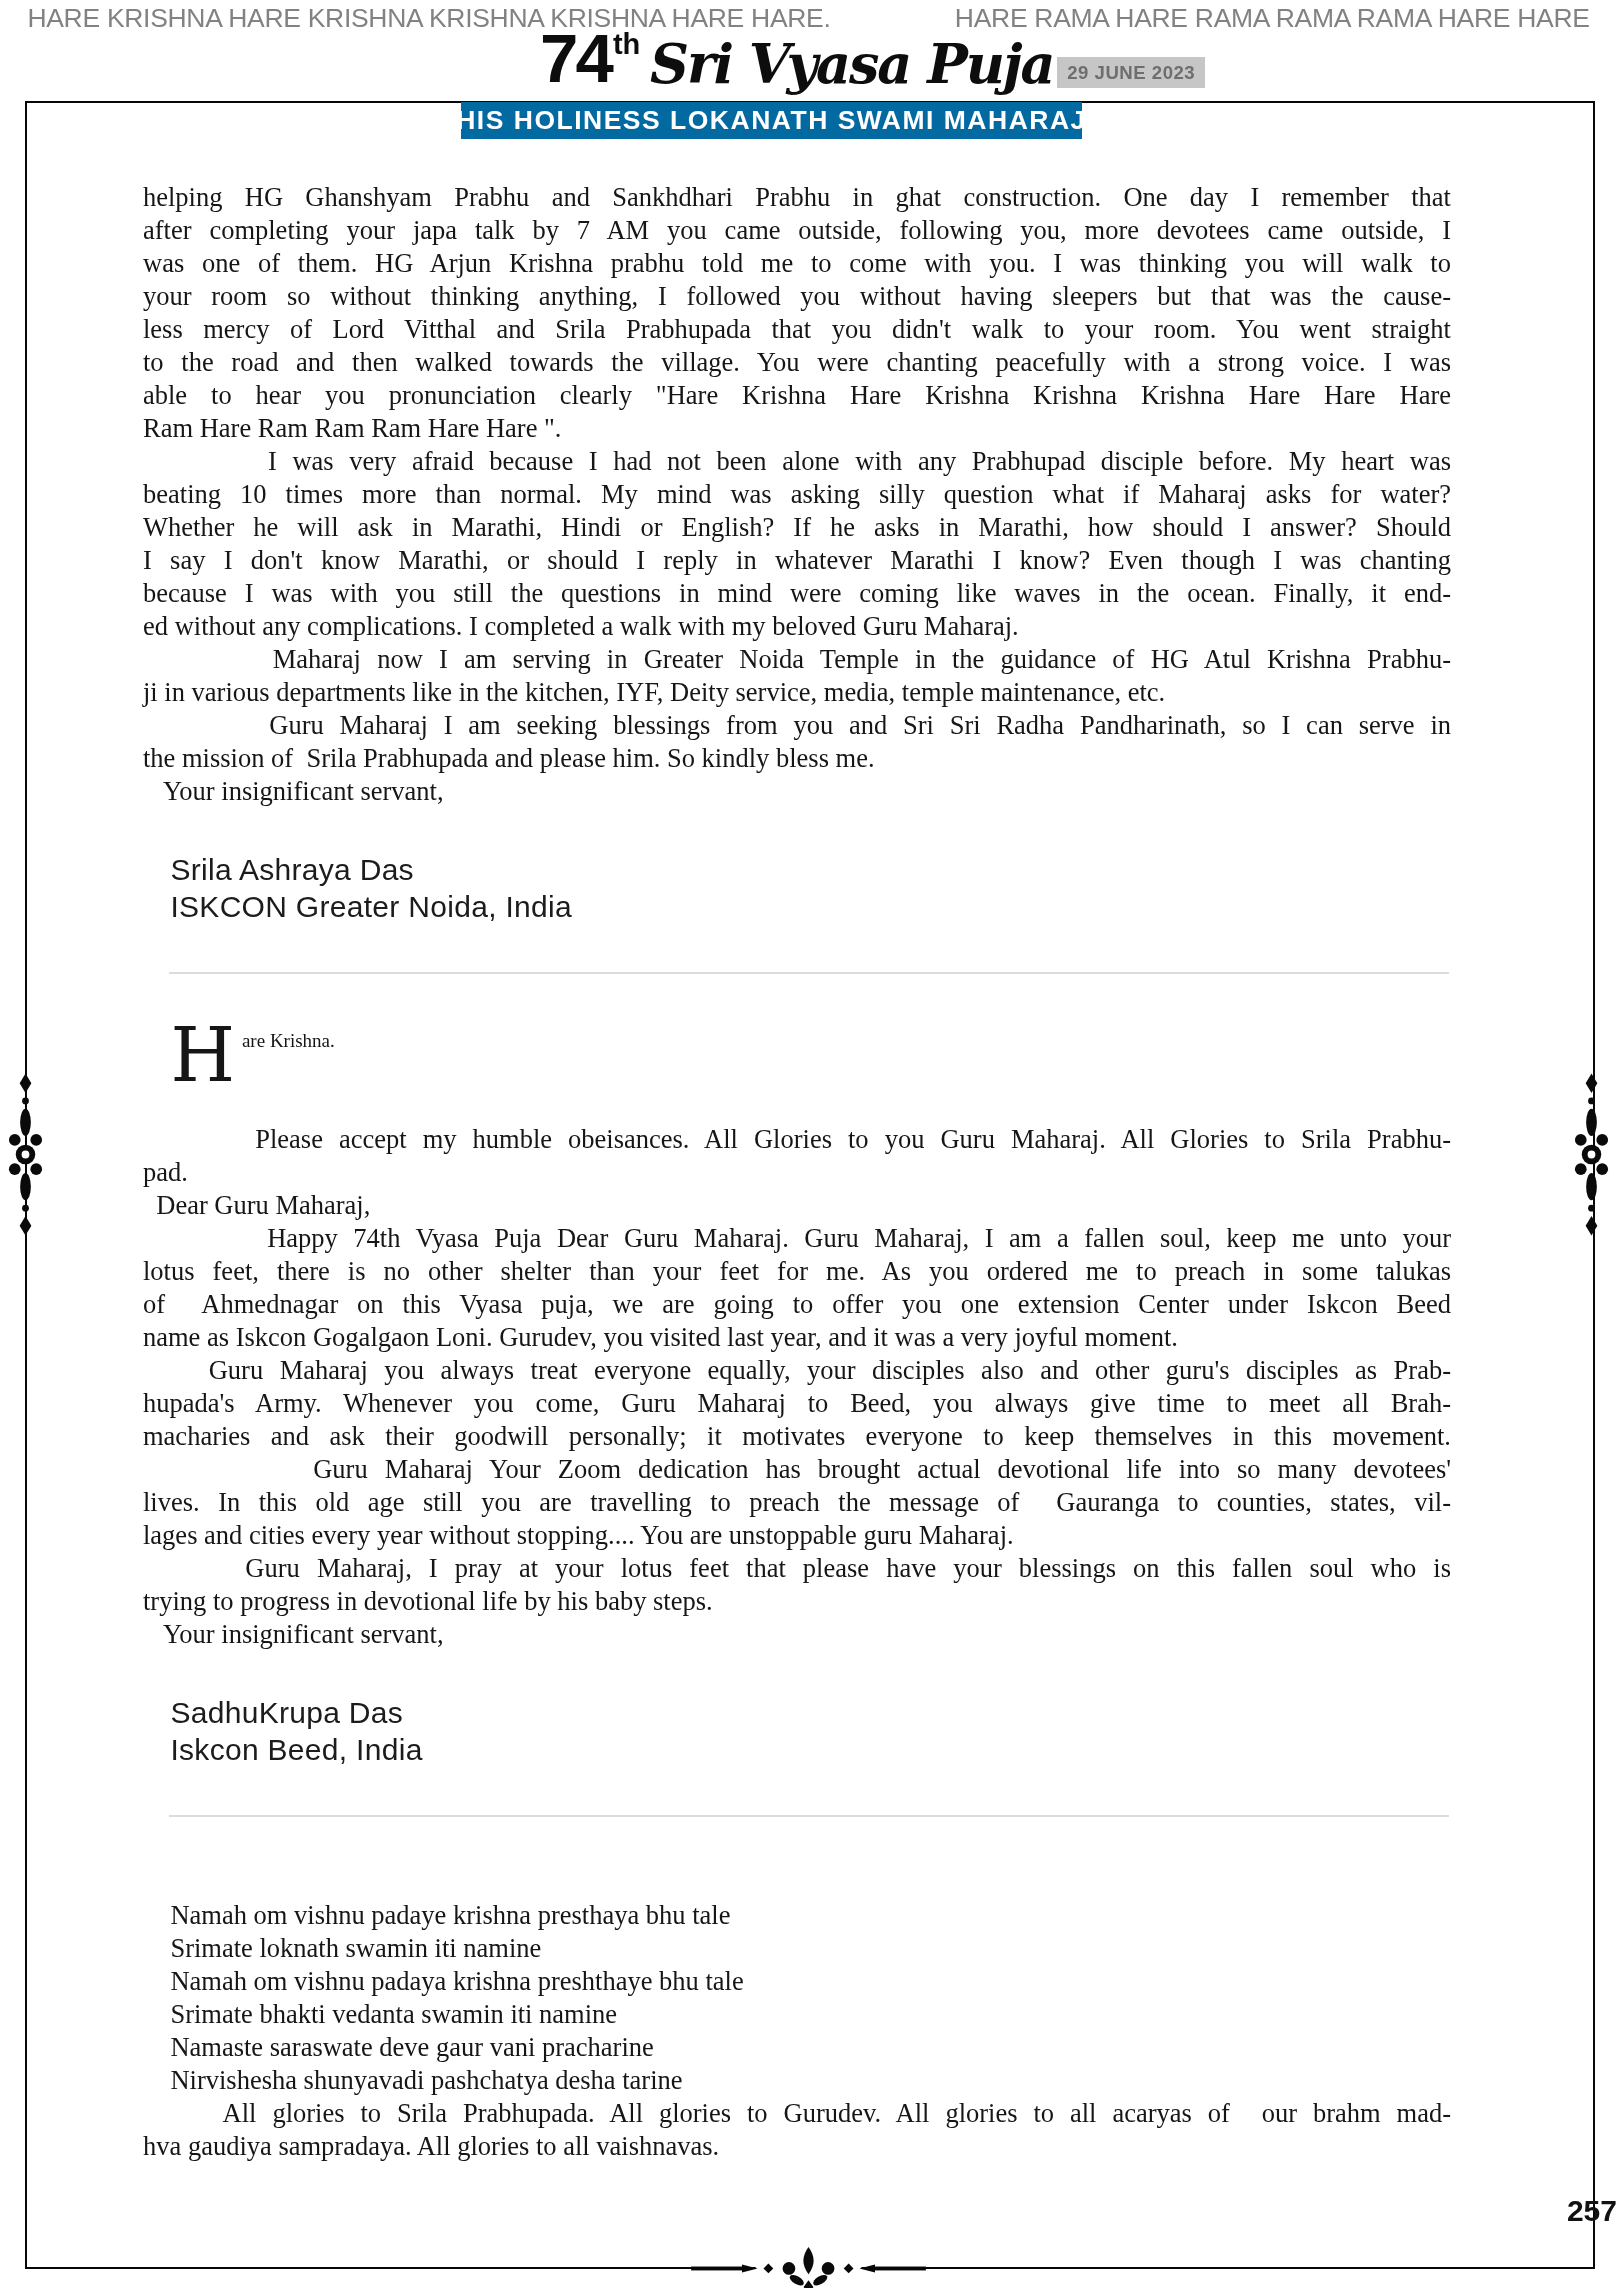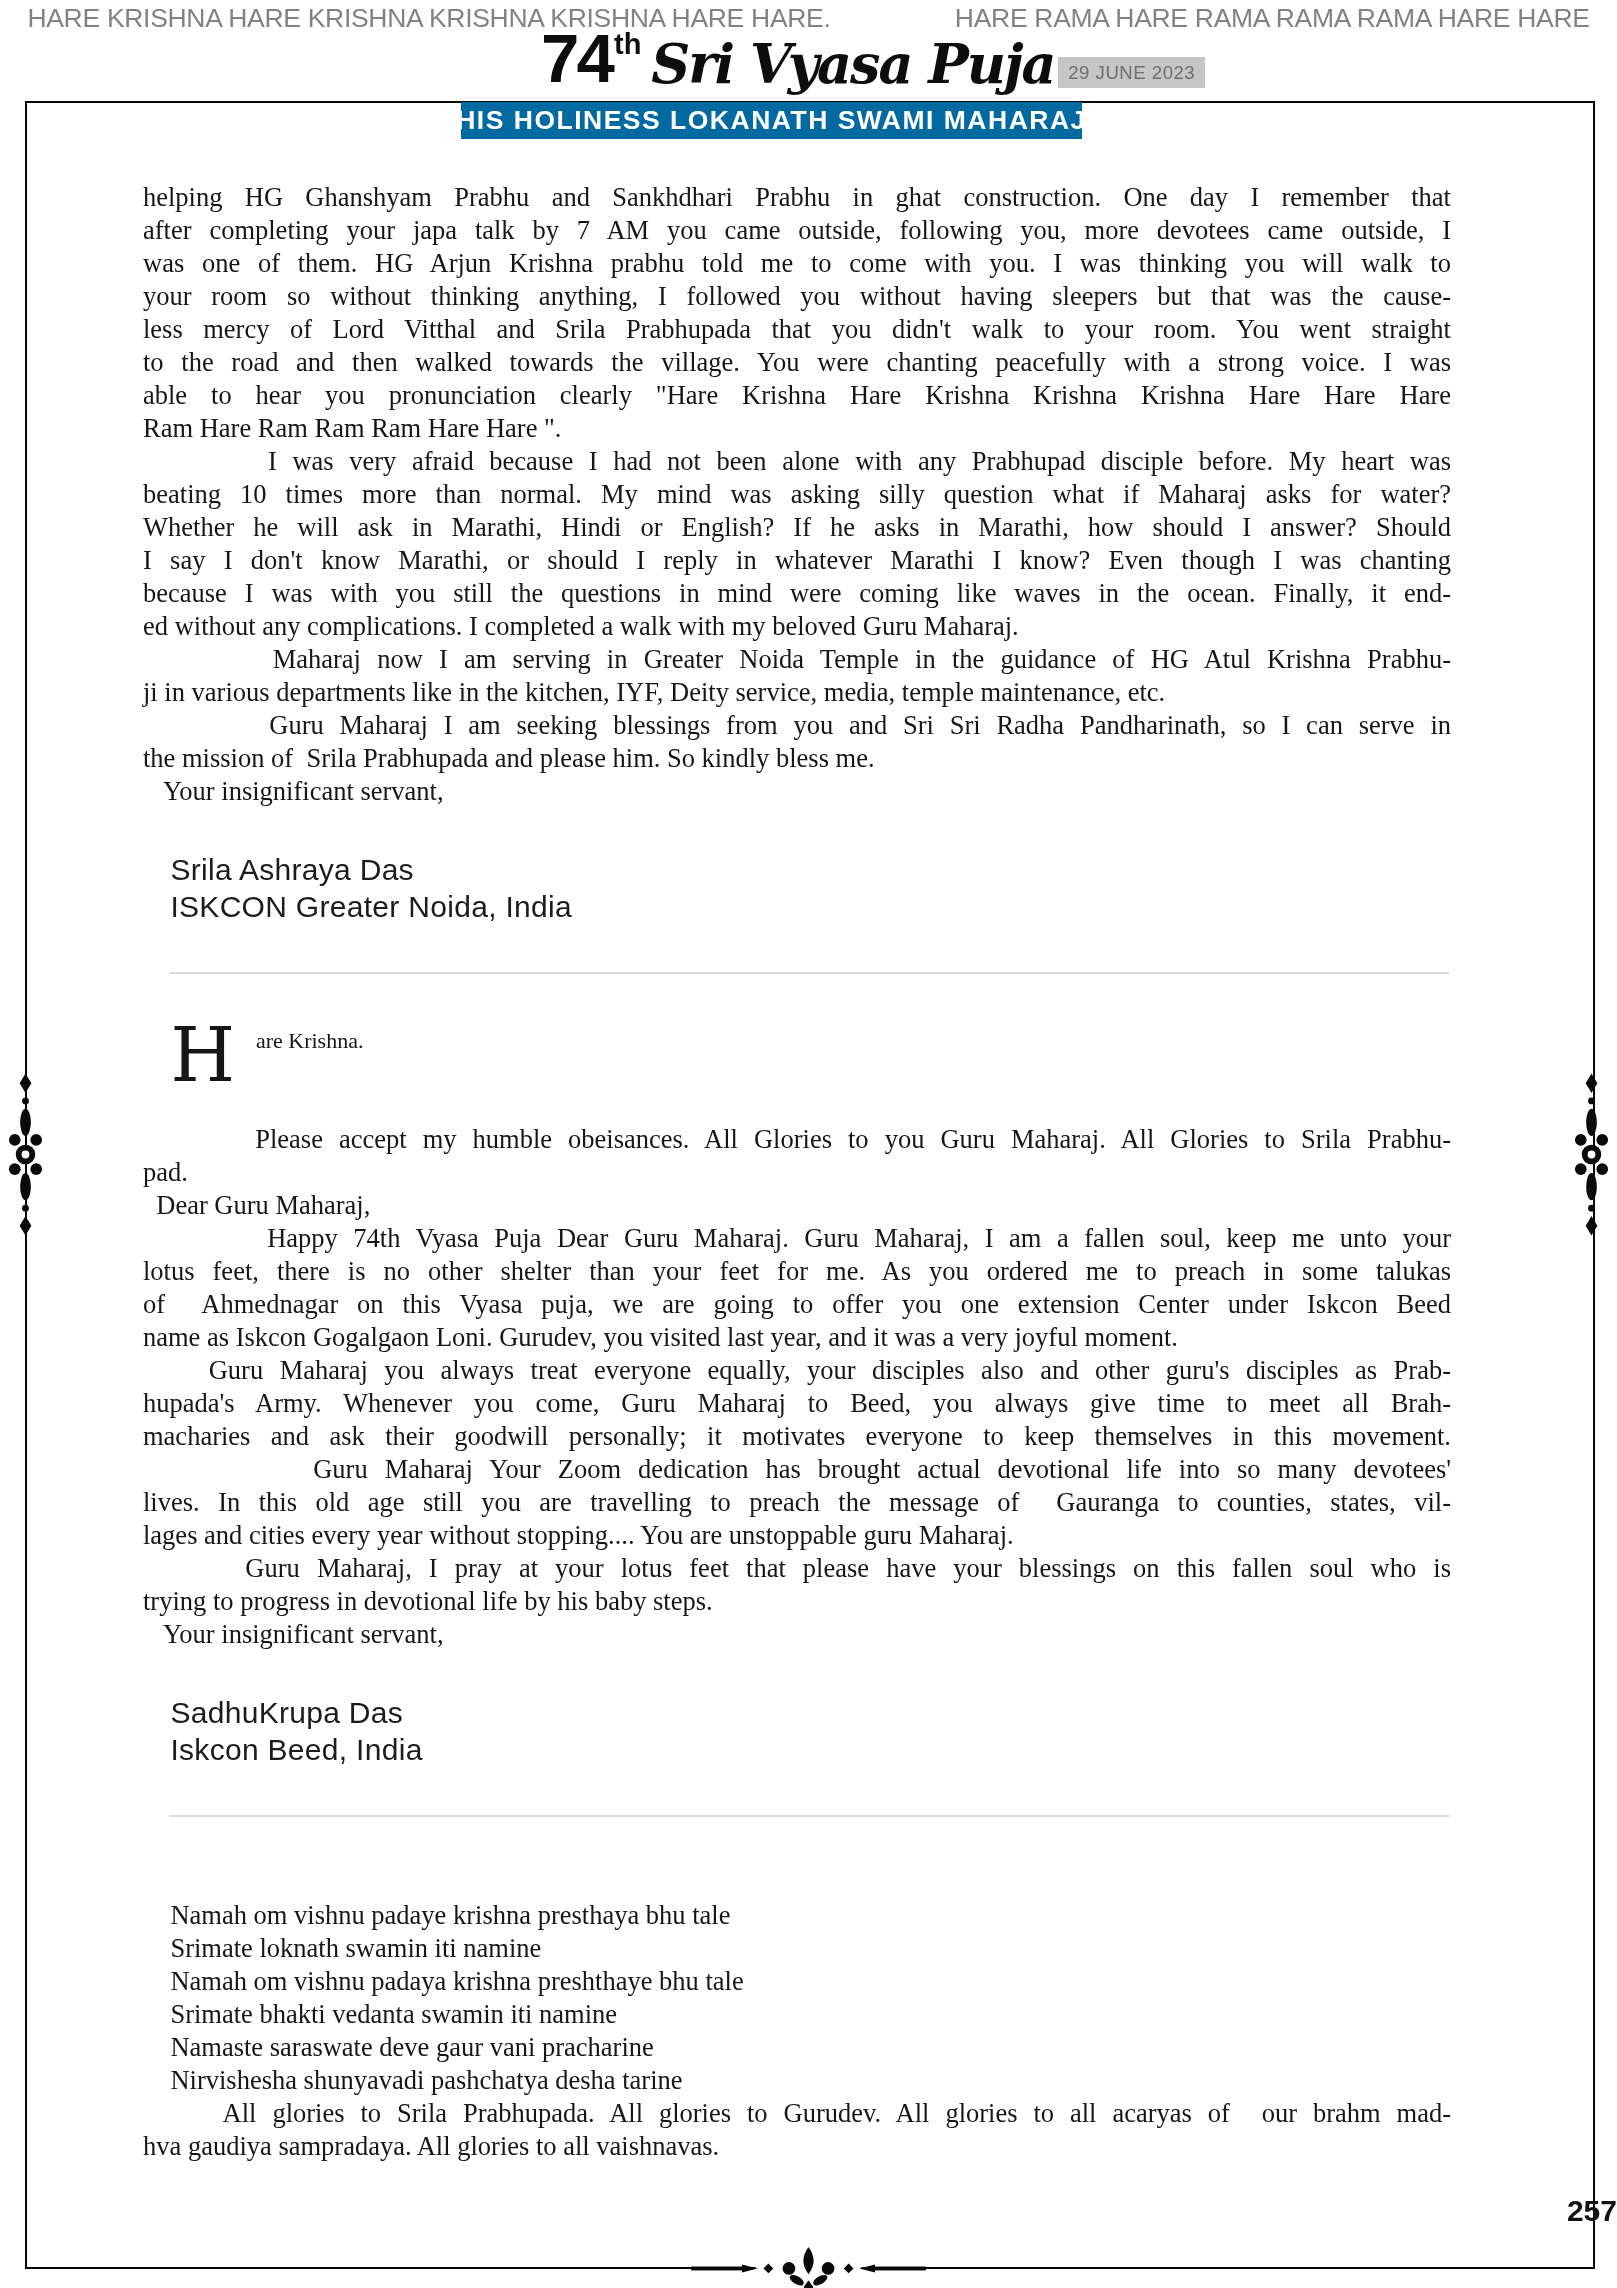--- a/index.html
+++ b/index.html
@@ -8,21 +8,21 @@
 
   
   .mantra{position:absolute;top:2.9px;left:27.4px;right:27.4px;display:flex;justify-content:space-between;
           font-family:"Liberation Sans",sans-serif;font-size:26.5px;color:#828282;white-space:nowrap;letter-spacing:-0.3px;}
 
   
   .title-row{position:absolute;top:31px;right:412px;display:flex;align-items:flex-end;white-space:nowrap;color:#0d0d0d;}
   .t-num{font-family:"Liberation Sans",sans-serif;font-weight:900;font-size:69px;line-height:0.82;letter-spacing:-2.9px;}
   .t-sup{font-family:"Liberation Sans",sans-serif;font-weight:900;font-size:29px;line-height:1;position:relative;top:-29px;margin-left:2px;}
   .t-name{font-family:"DejaVu Serif",serif;font-weight:700;font-style:italic;font-size:54px;line-height:0.85;margin-left:9.8px;letter-spacing:-2px;}
-  .badge{font-family:"Liberation Sans",sans-serif;font-weight:400;font-size:18.6px;color:#6e6e6e;background:#c6c6c6;
+  .badge{font-family:"Liberation Sans",sans-serif;font-weight:700;font-size:18.6px;color:#6e6e6e;background:#c6c6c6;
          padding:4.9px 9.8px 3.9px 9.8px;margin-left:3.9px;letter-spacing:0.5px;}
 
   
   .frame{position:absolute;left:24.5px;right:22.5px;top:101px;height:2168px;box-sizing:border-box;
          border-top:2.9px solid #070707;border-left:2.9px solid #070707;border-right:2.9px solid #070707;border-bottom:2.9px solid #070707;}
 
   
   .banner{position:absolute;left:461px;top:102px;width:621px;height:37px;background:#0369a1;color:#ffffff;
           font-family:"Liberation Sans",sans-serif;font-weight:700;font-size:26.5px;letter-spacing:1.5px;
           display:flex;align-items:center;justify-content:center;white-space:nowrap;}
@@ -33,21 +33,21 @@
   .ln.j{text-align:justify;text-align-last:justify;}
   .verse{font-size:26.5px;line-height:33px;padding-left:27.4px;}
   .closing{font-size:26.5px;line-height:33px;}
   .sig{margin-top:43px;padding-left:27.4px;font-family:"Liberation Sans",sans-serif;font-size:30px;line-height:37px;
        color:#1c1c1c;letter-spacing:0.3px;}
   .divider{margin-top:47px;height:2px;background:#dcdcdc;margin-left:25.5px;width:1280px;}
   .s2{margin-top:51px;}
   .s3{margin-top:82px;}
   .opening{display:flex;align-items:flex-start;padding-left:27.4px;height:65px;margin-bottom:33px;}
   .dropcap{font-family:"DejaVu Serif",serif;font-size:74px;line-height:0.82;}
-  .opening-rest{font-size:22px;line-height:29px;margin-left:21px;padding-top:1px;}
+  .opening-rest{font-size:19px;line-height:29px;margin-left:7px;padding-top:1px;}
 
   
   .footer-num{position:absolute;top:2194px;left:0;right:0;text-align:right;
               font-family:"Liberation Sans",sans-serif;font-weight:700;font-size:30px;color:#111111;}
   .orn-side{position:absolute;width:39px;height:167px;}
   .orn-left{left:5.9px;top:1071px;}
   .orn-right{left:1572px;top:1071px;}
   .orn-footer{position:absolute;left:691px;top:2245px;width:235px;height:90px;}
 </style>
 </head>

